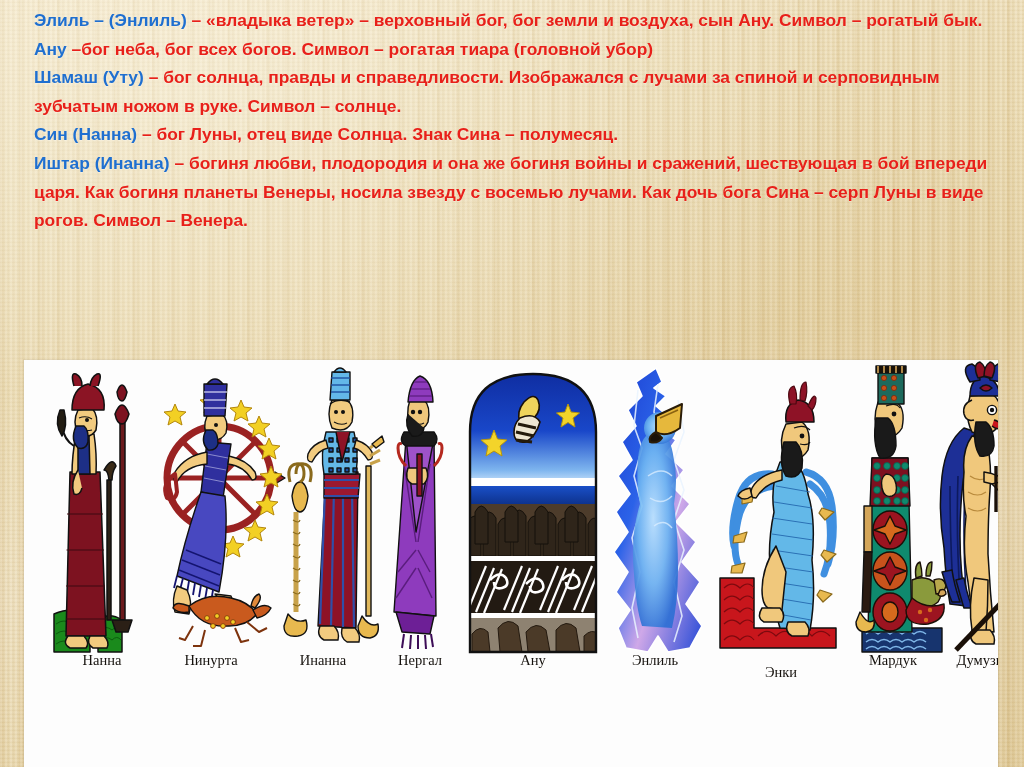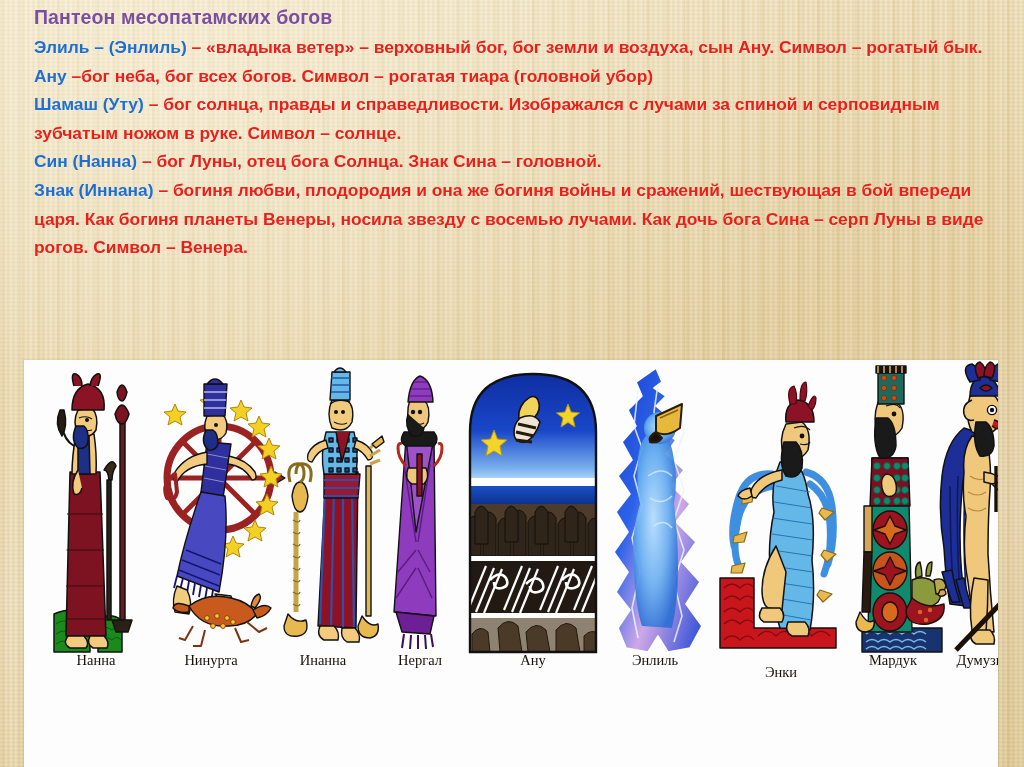--- a/index.html
+++ b/index.html
@@ -88,32 +88,31 @@
   }
   svg{display:block;overflow:visible;}
 </style>
 </head>
 <body>
 
 <div id="slide">
 
   <div id="textblock">
 
-    <h1 class="title">Пантеон месопатамских богов</h1>
 
     <p class="para"><span class="godname">Элиль – (Энлиль)</span><span> – «владыка ветер» – верховный бог, бог земли и воздуха, сын Ану. Символ – рогатый бык.</span></p>
 
     <p class="para"><span class="godname">Ану</span><span> –бог неба, бог всех богов. Символ – рогатая тиара (головной убор)</span></p>
 
 
     <p class="para"><span class="godname">Шамаш (Уту)</span><span> – бог солнца, правды и справедливости. Изображался с лучами за спиной и серповидным зубчатым ножом в руке. Символ – солнце.</span></p>
 
-    <p class="para"><span class="godname">Син (Нанна)</span><span> – бог Луны, отец бога Солнца. Знак Сина – головной.</span></p>
-
-    <p class="para"><span class="godname">Знак (Иннана)</span><span> – богиня любви, плодородия и она же богиня войны и сражений, шествующая в бой впереди царя. Как богиня планеты Венеры, носила звезду с восемью лучами. Как дочь бога Сина – серп Луны в виде рогов. Символ – Венера.</span></p>
+    <p class="para"><span class="godname">Син (Нанна)</span><span> – бог Луны, отец виде Солнца. Знак Сина – полумесяц.</span></p>
+
+    <p class="para"><span class="godname">Иштар (Инанна)</span><span> – богиня любви, плодородия и она же богиня войны и сражений, шествующая в бой впереди царя. Как богиня планеты Венеры, носила звезду с восемью лучами. Как дочь бога Сина – серп Луны в виде рогов. Символ – Венера.</span></p>
 
   </div>
 
   <div id="panel">
     <div id="figures">
 
       <div class="fig" style="left:24px;width:95px;height:278px;">
         <svg width="95" height="278" viewBox="0 0 95 278">
           <g stroke="#111" stroke-width="1.5" stroke-linejoin="round">
 
@@ -741,21 +740,21 @@
             <path d="M42 12 q-6 -14 2 -16 q6 4 6 14 Z" fill="#8e1226"></path>
             <path d="M56 12 q6 -14 -2 -16 q-6 4 -6 14 Z" fill="#8e1226"></path>
             <path d="M44 22 q6 -6 12 0 q-6 6 -12 0 Z" fill="#8e1226"></path>
           </g>
         </svg>
       </div>
 
     </div>
 
     <div class="caption-row">
-      <div class="caption" style="left:72px;">Нанна</div>
+      <div class="caption" style="left:78px;">Нанна</div>
       <div class="caption" style="left:187px;">Нинурта</div>
       <div class="caption" style="left:299px;">Инанна</div>
       <div class="caption" style="left:396px;">Нергал</div>
       <div class="caption" style="left:509px;">Ану</div>
       <div class="caption" style="left:631px;text-align:center;">Энлиль</div>
       <div class="caption" style="left:757px;margin-top:12px;">Энки</div>
       <div class="caption" style="left:869px;">Мардук</div>
       <div class="caption" style="left:956px;">Думузи</div>
     </div>
   </div>

